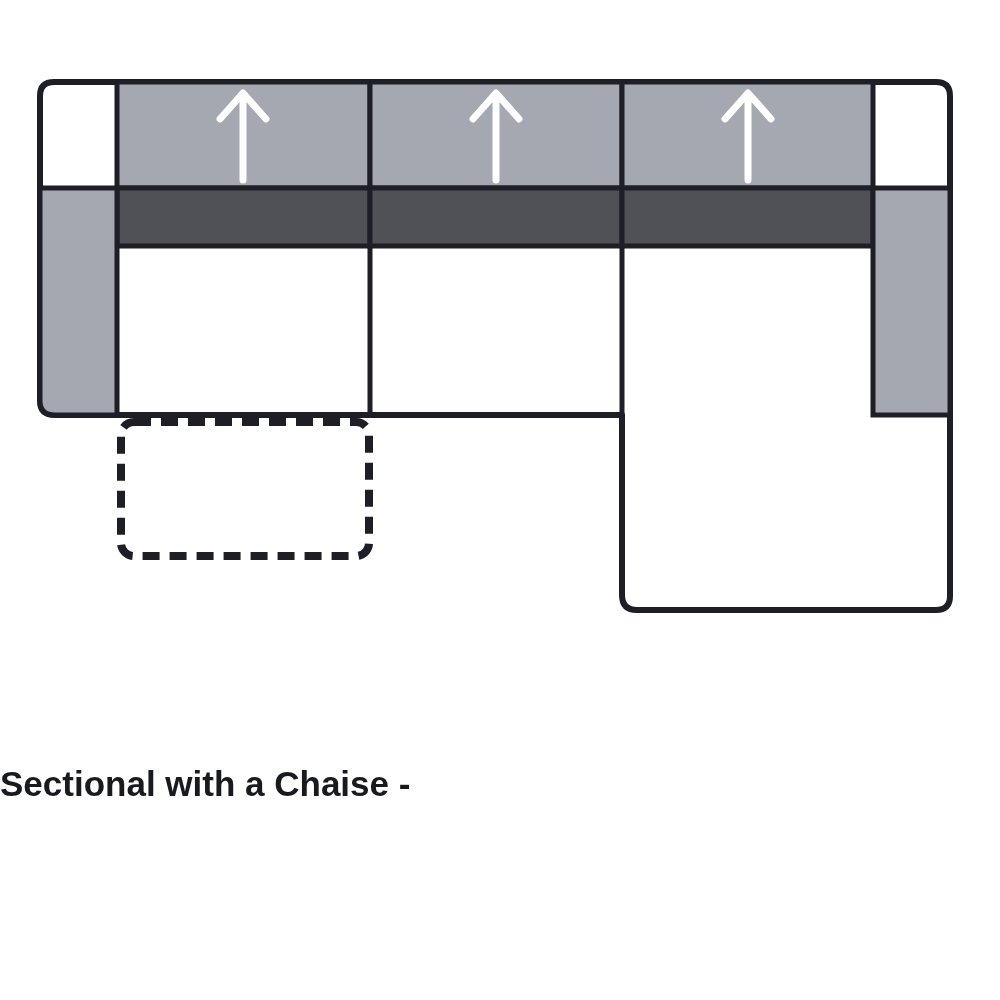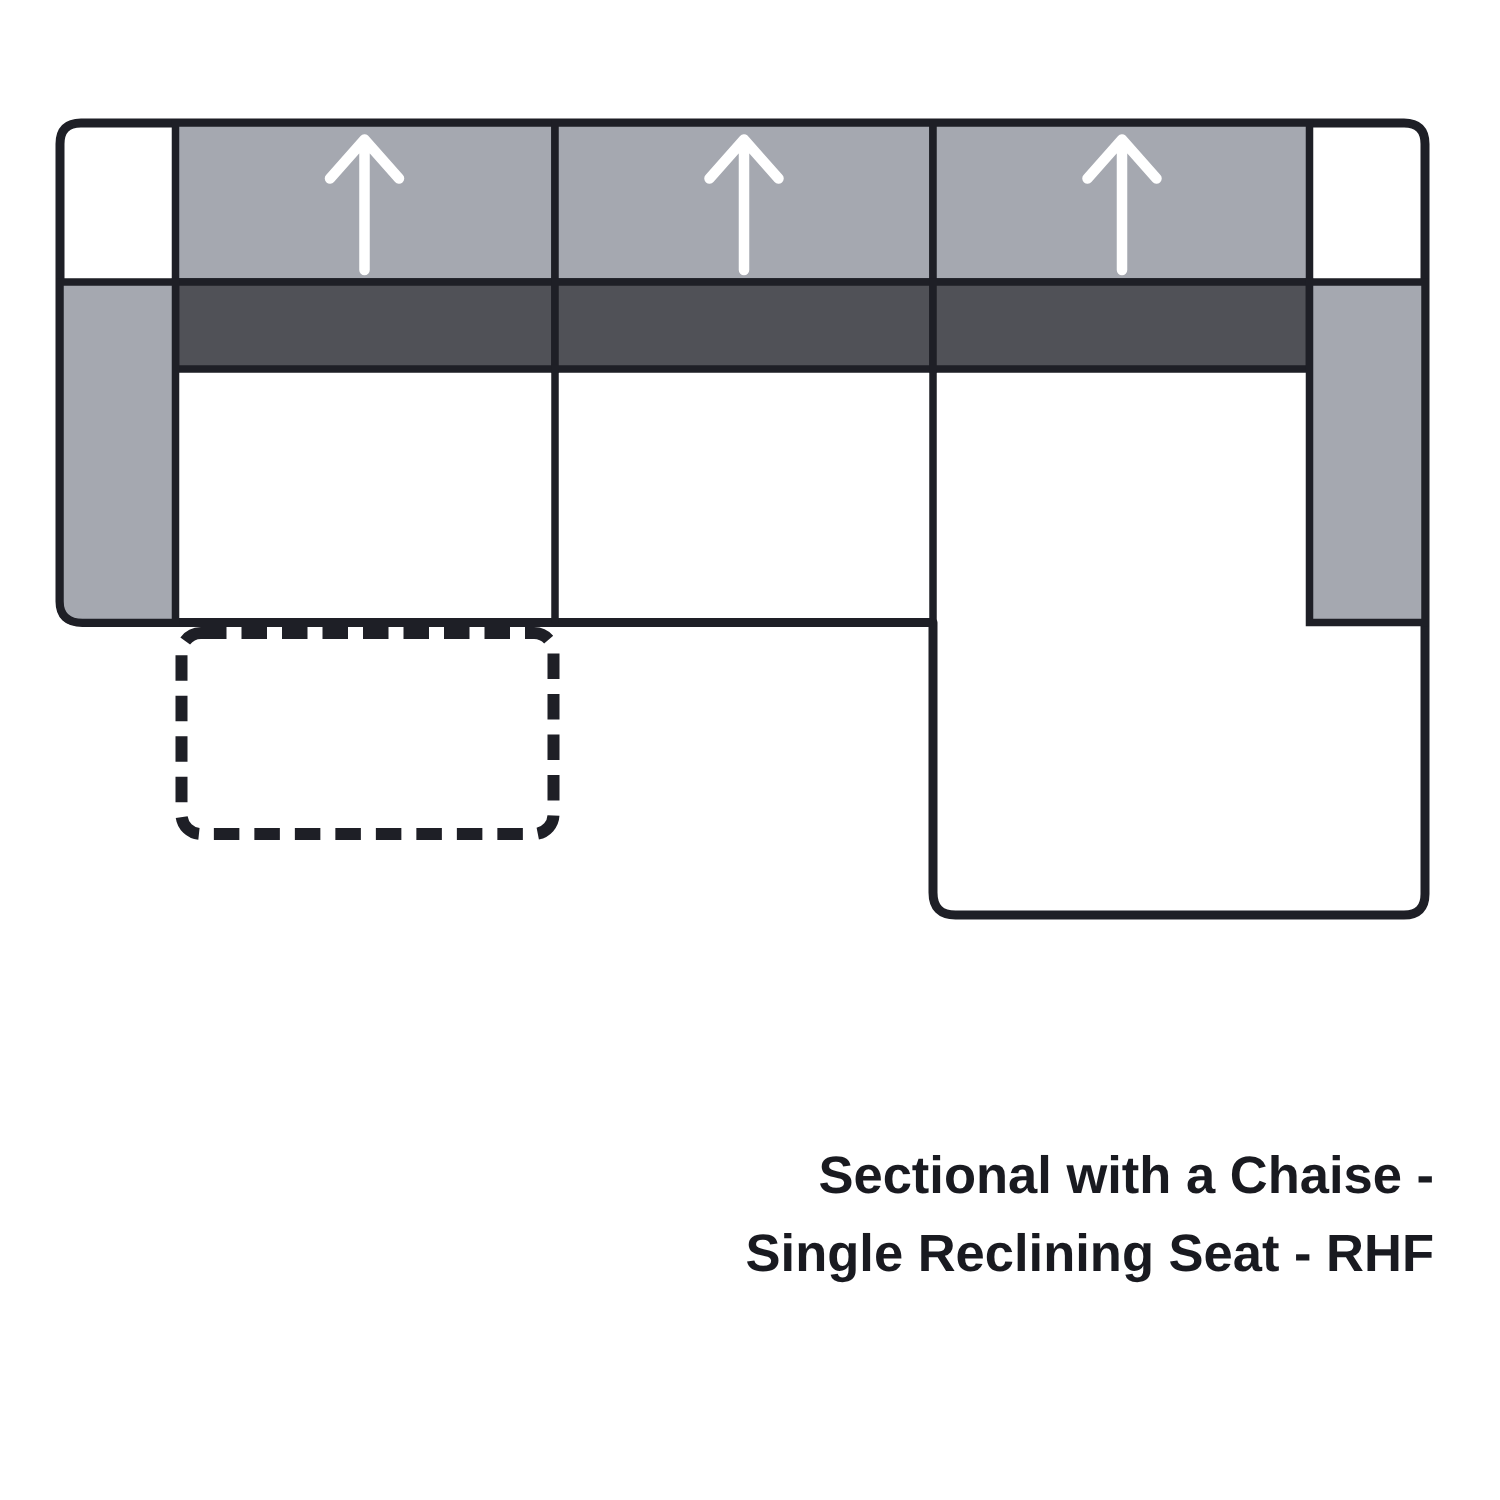--- a/index.html
+++ b/index.html
@@ -22,21 +22,21 @@
     top: 0;
     left: 0;
   }
   .caption {
     position: absolute;
     top: 758px;
     left: 0;
     width: 1000px;
     box-sizing: border-box;
     padding-right: 44px;
-    text-align: right;
+    text-align: left;
     font-weight: 700;
     font-size: 35px;
     line-height: 52px;
     letter-spacing: 0px;
     color: #191a20;
   }
   .caption span { display: block; }
 </style>
 </head>
 <body>
@@ -64,16 +64,15 @@
 
     <path d="M 243 180 V 96 M 220 119 L 243 93 L 266 119" fill="none" stroke-width="7" stroke-linecap="round" stroke-linejoin="round" stroke="#ffffff"></path>
     <path d="M 496 180 V 96 M 473 119 L 496 93 L 519 119" fill="none" stroke-width="7" stroke-linecap="round" stroke-linejoin="round" stroke="#ffffff"></path>
     <path d="M 748 180 V 96 M 725 119 L 748 93 L 771 119" fill="none" stroke-width="7" stroke-linecap="round" stroke-linejoin="round" stroke="#ffffff"></path>
 
     <rect x="121" y="422" width="248" height="134" rx="13" fill="none" stroke-width="8" stroke-dasharray="17 10" stroke="#1e1f26"></rect>
   </svg>
 
   <div class="caption">
     <span>Sectional with a Chaise -</span>
-    <span>Single Reclining Seat - RHF</span>
   </div>
 
 </div>
 
 </body></html>

